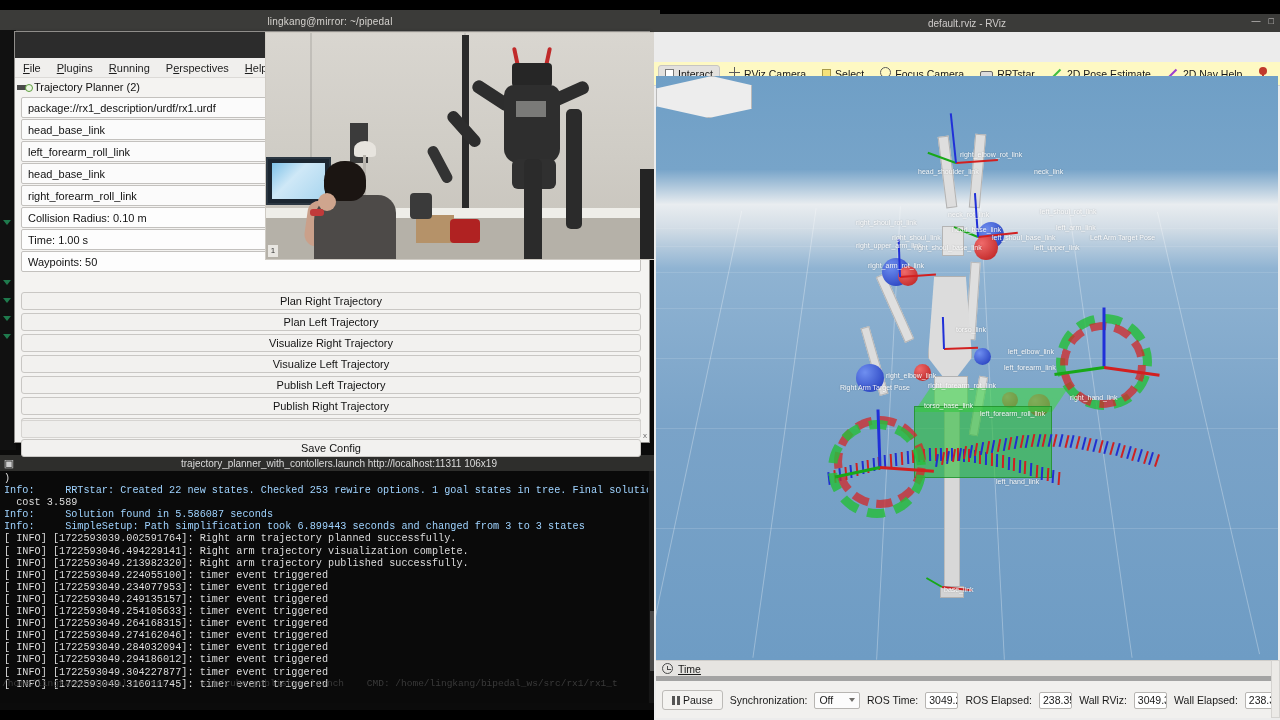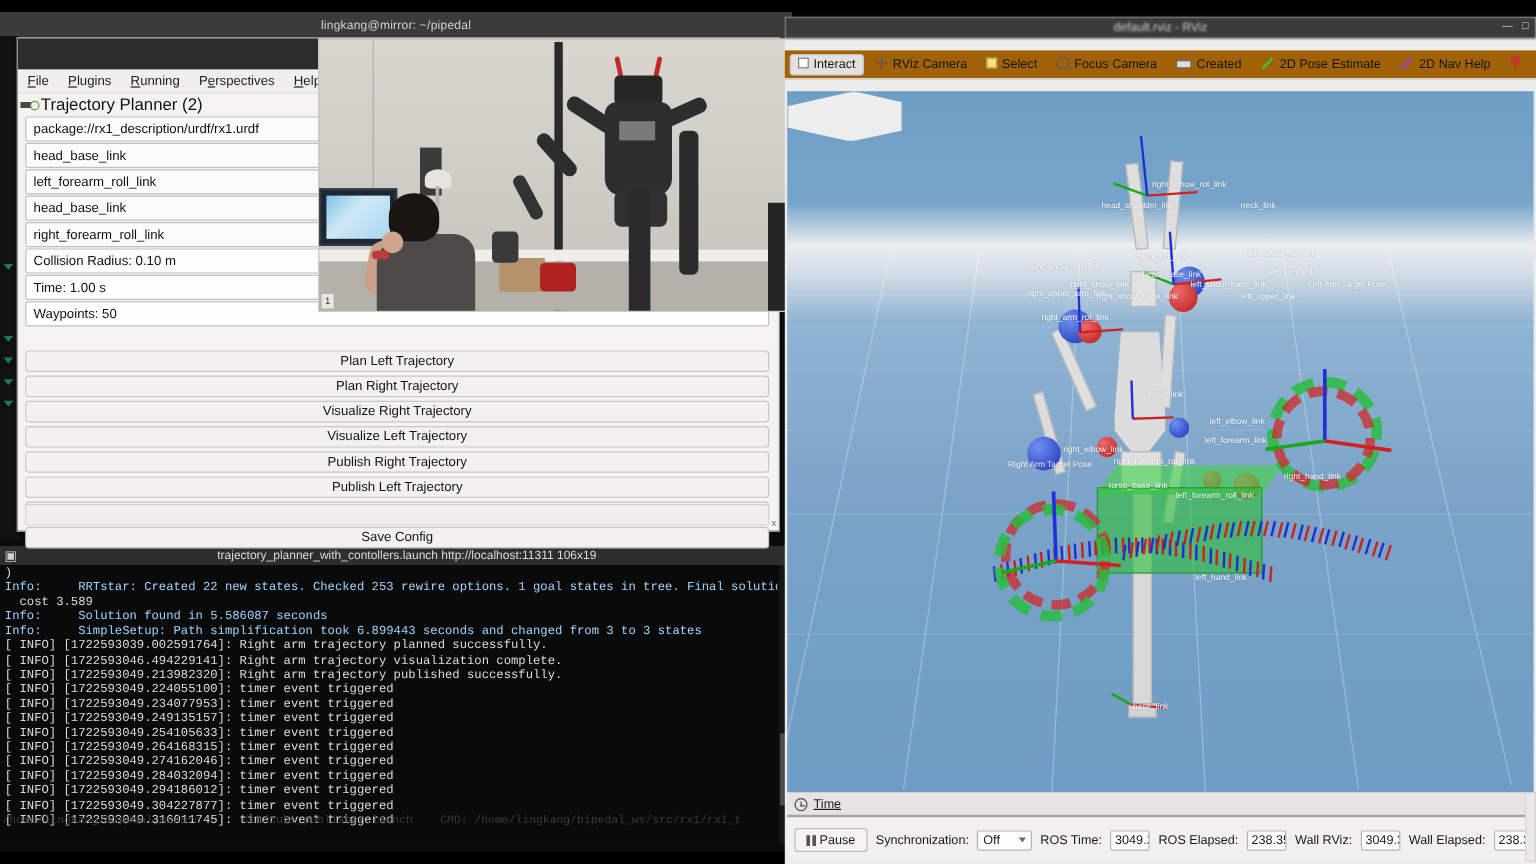--- a/index.html
+++ b/index.html
@@ -39,21 +39,21 @@
   .rqt-menu { position:absolute; left:0; top:26px; width:636px; height:20px;
       background:#f0efed; border-bottom:1px solid #dcdad7; display:flex; align-items:center; padding-left:8px; gap:16px; }
   .rqt-menu span { font-size:11px; color:#1d1d1d; }
   .rqt-menu span u { text-decoration:underline; }
   .rqt-dock { position:absolute; left:0; top:46px; width:636px; height:18px;
       display:flex; align-items:center; gap:4px; padding-left:2px; background:#f4f3f1; }
   .dock-ico { width:13px; height:11px; position:relative; }
   .dock-ico::before { content:""; position:absolute; left:0; top:3px; width:9px;height:5px;background:#4a4a4a; }
   .dock-ico::after { content:""; position:absolute; left:8px; top:2px; width:6px;height:6px;
       border-radius:50%; border:1.5px solid #5e9e3e; background:#eaf6e2; }
-  .rqt-dock .t { font-size:14px; color:#111; }
+  .rqt-dock .t { font-size:11px; color:#111; }
 
   .rqt-fields { position:absolute; left:6px; top:64px; width:620px; }
   .fld { height:21px; margin-bottom:0px; background:#fbfbfb; border:1px solid #c3c1be;
       display:flex; align-items:center; padding-left:6px; font-size:11px; color:#111;
       border-radius:2px; margin-top:1px; }
   .fld.v2 { background:#fdfdfd; }
 
   .rqt-buttons { position:absolute; left:6px; top:260px; width:620px; }
   .btn { height:18px; margin-bottom:3px; background:#f2f1ef;
       border:1px solid #c9c7c4; border-radius:3px; display:flex; align-items:center;
@@ -104,22 +104,22 @@
       font-size:8px; color:#333; text-align:center; line-height:12px; }
 
   
   .rviz { position:absolute; left:654px; top:14px; width:626px; height:706px; background:#ececec; }
   .rviz-title { position:absolute; left:0; top:0; width:626px; height:18px; background:#3b3b39;
       color:#cfcccb; font-size:10px; display:flex; align-items:center; justify-content:center; filter:blur(.7px); }
   .rviz-winbtns { position:absolute; right:6px; top:2px; display:flex; gap:8px; color:#cfcccb; font-size:9px; }
   .rviz-menu { position:absolute; left:0; top:18px; width:626px; height:20px; background:#f0efed;
       display:flex; align-items:center; gap:18px; padding-left:4px; border-bottom:1px solid #e2e0dd; }
   .rviz-menu span { font-size:11px; }
-  .rviz-toolbar { position:absolute; left:0; top:28px; width:626px; height:24px;
-      background:#a16207; border-bottom:1px solid #d8d6d3; display:flex; align-items:center; padding-left:4px; gap:2px; }
+  .rviz-toolbar { position:absolute; left:0; top:48px; width:626px; height:24px;
+      background:#fef9c3; border-bottom:1px solid #d8d6d3; display:flex; align-items:center; padding-left:4px; gap:2px; }
   .tool { display:flex; align-items:center; gap:4px; padding:2px 6px; font-size:10.5px; color:#161616;
       border:1px solid transparent; border-radius:3px; white-space:nowrap; }
   .tool.active { background:#e3e1de; border-color:#c7c5c2; }
   .tool-sq { width:9px;height:9px;border:1px solid #7a7a7a;background:#fff; display:inline-block; }
   .tool-sq.yellow { background:#f6e27a; border-color:#a89a4a; }
   .tool-cross { width:11px;height:11px; position:relative; display:inline-block; }
   .tool-cross::before,.tool-cross::after{content:"";position:absolute;background:#5a5a5a;}
   .tool-cross::before{left:5px;top:0;width:1px;height:11px;}
   .tool-cross::after{left:0;top:5px;width:11px;height:1px;}
   .tool-focus { width:11px;height:11px;border-radius:50%; border:1px solid #5a5a5a; display:inline-block; position:relative;}
@@ -178,21 +178,21 @@
   .ringmk.red { border:8px dashed rgba(210,40,40,.75); }
 
   .traj { position:absolute; }
   .traj .tick { position:absolute; width:2px; height:13px; background:#1f2fd0; }
   .traj .tick.r { background:#cf2020; }
 
   
   .time-panel { position:absolute; left:2px; top:646px; width:622px; height:58px; background:#f1f0ee;
       border-top:1px solid #cfcdca; }
   .tp-head { position:absolute; left:0; top:0; width:622px; height:20px; background:#e6e4e1;
-      display:flex; align-items:center; gap:5px; padding-left:6px; border-bottom:2px solid #a3a3a3;text-decoration:underline; }
+      display:flex; align-items:center; gap:5px; padding-left:6px; border-bottom:5px solid #a3a3a3;text-decoration:underline; }
   .tp-clock { width:11px;height:11px;border-radius:50%;border:1px solid #4a4a4a; position:relative; display:inline-block;}
   .tp-clock::before{content:"";position:absolute;left:4px;top:2px;width:1px;height:4px;background:#4a4a4a;}
   .tp-clock::after{content:"";position:absolute;left:4px;top:5px;width:4px;height:1px;background:#4a4a4a;}
   .tp-body { position:absolute; left:0; top:22px; width:622px; height:34px; display:flex; align-items:center; gap:7px; padding-left:6px; }
   .pause-btn { display:flex; align-items:center; gap:3px; padding:3px 9px; background:#f4f3f1;
       border:1px solid #bdbbb8; border-radius:3px; font-size:10.5px; }
   .pause-ico { display:inline-block; width:8px; height:9px; position:relative; }
   .pause-ico::before,.pause-ico::after { content:""; position:absolute; top:0; width:3px; height:9px; background:#555; }
   .pause-ico::before{left:0;} .pause-ico::after{left:5px;}
   .lbl { font-size:10.5px; color:#1a1a1a; white-space:nowrap; }
@@ -251,26 +251,26 @@
         <div class="fld">package://rx1_description/urdf/rx1.urdf</div>
         <div class="fld">head_base_link</div>
         <div class="fld">left_forearm_roll_link</div>
         <div class="fld">head_base_link</div>
         <div class="fld">right_forearm_roll_link</div>
         <div class="fld v2">Collision Radius: 0.10 m</div>
         <div class="fld v2">Time: 1.00 s</div>
         <div class="fld v2">Waypoints: 50</div>
       </div>
     <div class="rqt-buttons" id="rqtButtons">
+        <div class="btn">Plan Right Trajectory</div>
         <div class="btn">Plan Left Trajectory</div>
-        <div class="btn">Plan Right Trajectory</div>
         <div class="btn">Visualize Right Trajectory</div>
         <div class="btn">Visualize Left Trajectory</div>
+        <div class="btn">Publish Left Trajectory</div>
         <div class="btn">Publish Right Trajectory</div>
-        <div class="btn">Publish Left Trajectory</div>
         <div class="btn">Load Config</div>
         <div class="btn">Save Config</div>
       </div>
 
     <div class="rqt-footer"></div>
     <span class="rqt-closex">x</span>
   </div>
 
   <div class="video">
     <div class="v-wall"></div>
@@ -331,21 +331,21 @@
         <div class="tool">
           <span><span class="tool-sq yellow"></span></span>
           <span>Select</span>
         </div>
         <div class="tool">
           <span><span class="tool-focus"></span></span>
           <span>Focus Camera</span>
         </div>
         <div class="tool">
           <span><span class="tool-meas"></span></span>
-          <span>Created</span>
+          <span>RRTstar</span>
         </div>
         <div class="tool">
           <span><span class="tool-arrow"></span></span>
           <span>2D Pose Estimate</span>
         </div>
         <div class="tool">
           <span><span class="tool-arrow purple"></span></span>
           <span>2D Nav Help</span>
         </div>
         <div class="tool">

